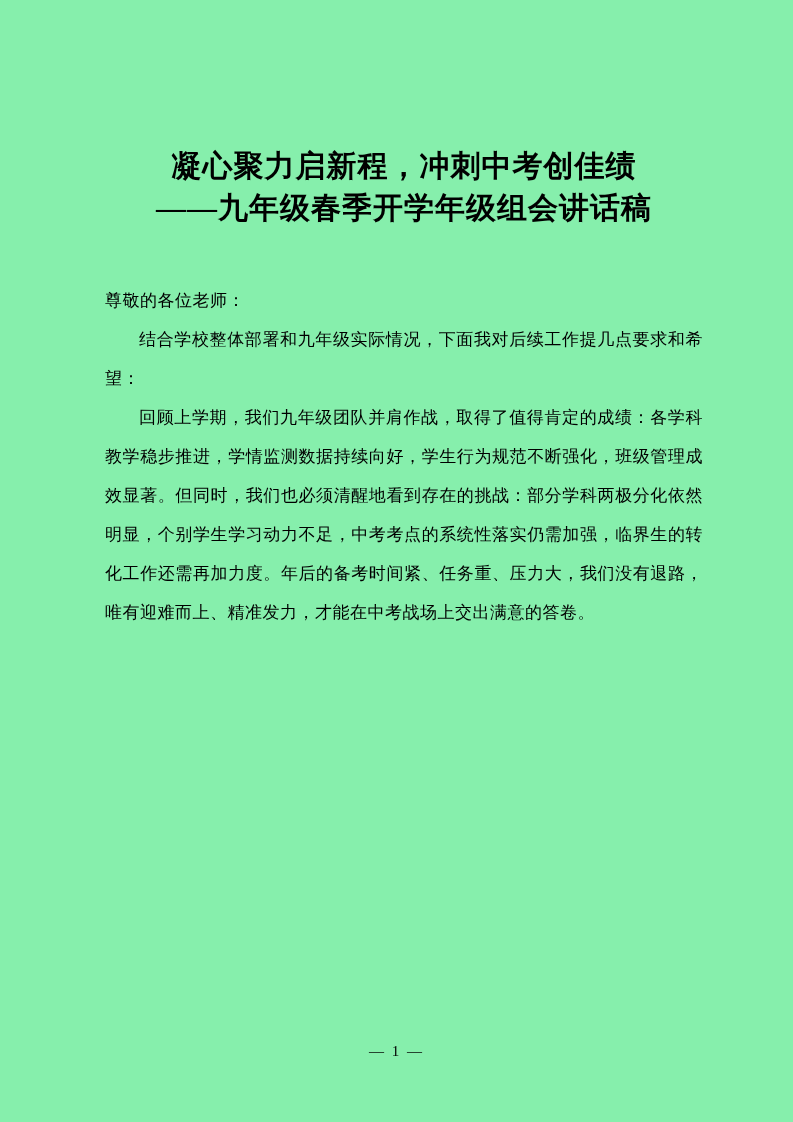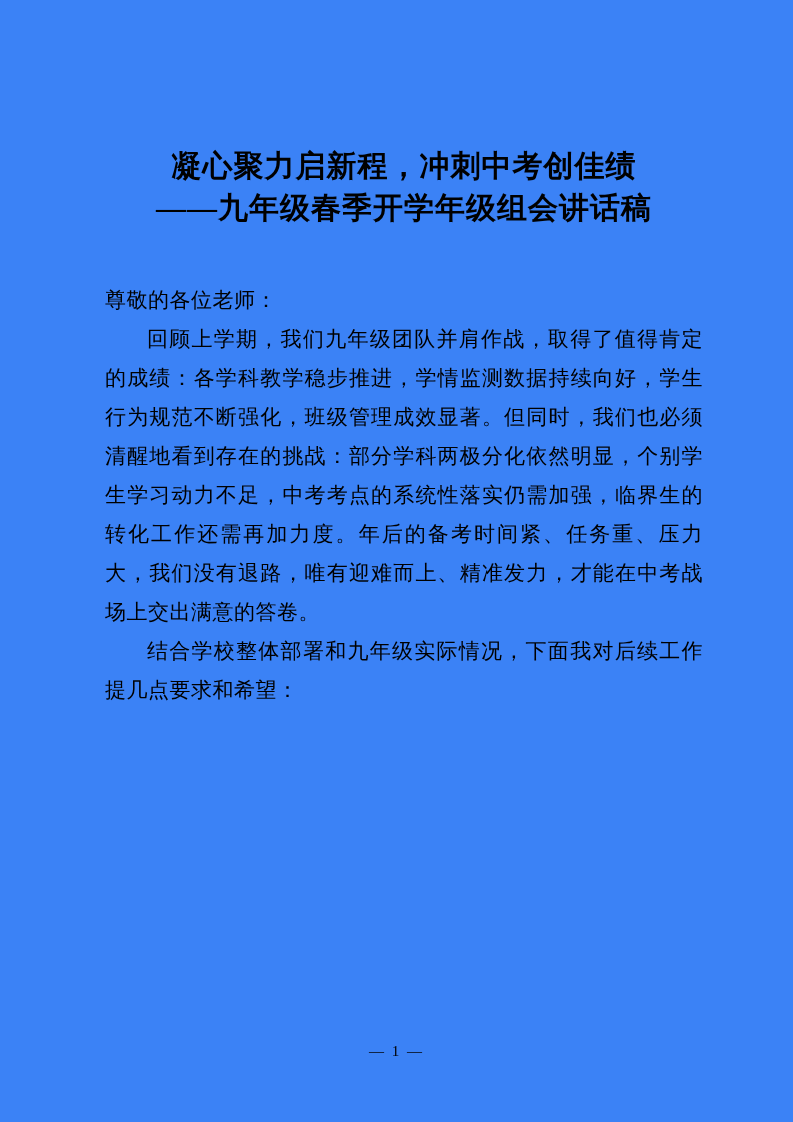--- a/index.html
+++ b/index.html
@@ -5,21 +5,21 @@
   html, body {
     margin: 0;
     padding: 0;
     background: #ffffff;
   }
   .page {
     position: relative;
     width: 793px;
     height: 1122px;
     margin: 0 auto;
-    background: #3b82f6;
+    background: #86efac;
     color: #000000;
     box-sizing: border-box;
     padding: 145px 90px 0 105px;
     font-family: "Liberation Serif", "DejaVu Serif", serif;
     overflow: hidden;
   }
   .title-block {
     text-align: center;
   }
   .doc-title {
@@ -34,21 +34,21 @@
     margin: 0;
     font-size: 30px;
     font-weight: bold;
     line-height: 42px;
     letter-spacing: 1px;
     font-family: "Liberation Serif", "DejaVu Serif", serif;
     text-align: center;
   }
   .doc-body {
     margin-top: 52px;
-    font-size: 21px;
+    font-size: 17px;
     line-height: 39px;
     letter-spacing: 0.5px;
     text-align: justify;
     text-justify: inter-character;
   }
   .para {
     margin: 0;
   }
   .para.indent {
     text-indent: 2em;
@@ -68,18 +68,18 @@
 <body>
 
 <div class="page">
   <div class="title-block">
     <h1 class="doc-title">凝心聚力启新程，冲刺中考创佳绩</h1>
     <h1 class="doc-subtitle">——九年级春季开学年级组会讲话稿</h1>
   </div>
 
   <div class="doc-body">
       <p class="para">尊敬的各位老师：</p>
+      <p class="para indent">结合学校整体部署和九年级实际情况，下面我对后续工作提几点要求和希望：</p>
       <p class="para indent">回顾上学期，我们九年级团队并肩作战，取得了值得肯定的成绩：各学科教学稳步推进，学情监测数据持续向好，学生行为规范不断强化，班级管理成效显著。但同时，我们也必须清醒地看到存在的挑战：部分学科两极分化依然明显，个别学生学习动力不足，中考考点的系统性落实仍需加强，临界生的转化工作还需再加力度。年后的备考时间紧、任务重、压力大，我们没有退路，唯有迎难而上、精准发力，才能在中考战场上交出满意的答卷。</p>
-      <p class="para indent">结合学校整体部署和九年级实际情况，下面我对后续工作提几点要求和希望：</p>
     </div>
 
   <div class="page-footer">— 1 —</div>
 </div>
 
 </body></html>

